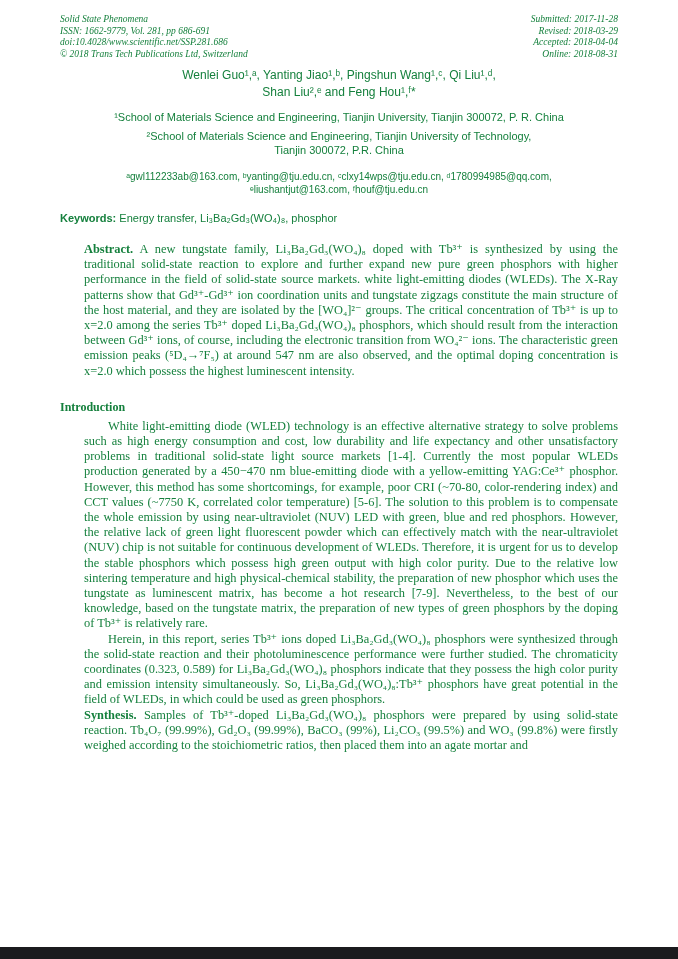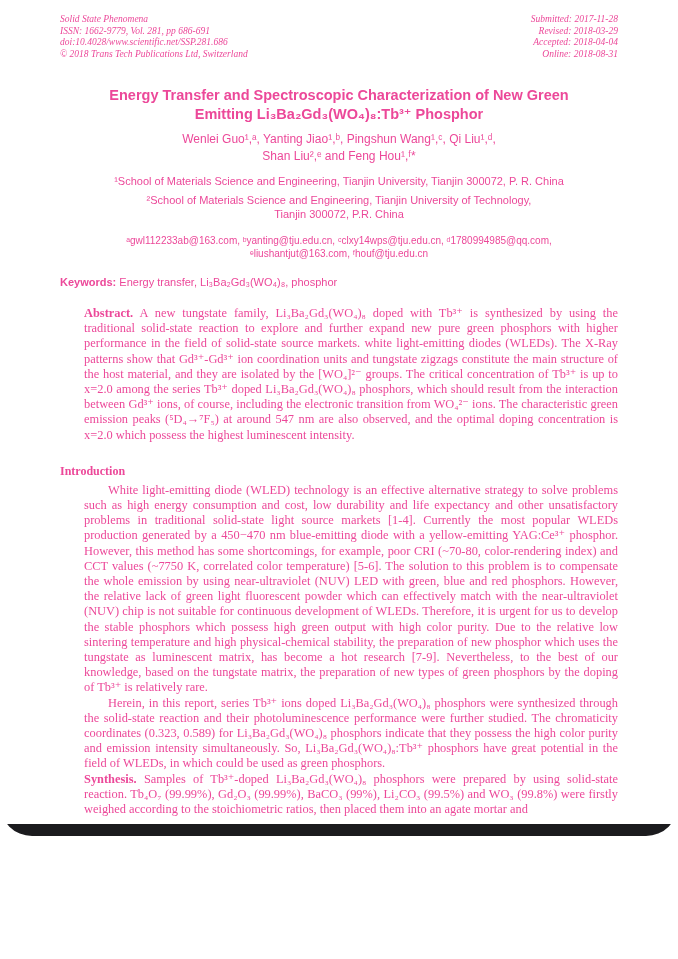--- a/index.html
+++ b/index.html
@@ -1,26 +1,25 @@
 <!DOCTYPE html>
 <html><head>
 <meta charset="utf-8">
 <style>
   html, body { margin: 0; padding: 0; background: #ffffff; }
   .page {
     position: relative;
     width: 678px;
-    height: 836px;
+    height: 959px;
     background: #ffffff;
-    color: #ec4899;
+    color: #15803d;
     font-family: "Liberation Serif", "DejaVu Serif", serif;
     overflow: hidden;
     box-sizing: border-box;
     padding: 14px 60px 0 60px;
-    border-radius: 32px;
   }
   
   .hdr-row {
     display: flex;
     justify-content: space-between;
     font-style: italic;
     font-size: 9.5px;
     line-height: 11.5px;
   }
   .hdr-left div, .hdr-right div { white-space: nowrap; }
@@ -105,22 +104,20 @@
       <div>© 2018 Trans Tech Publications Ltd, Switzerland</div>
     </div>
     <div class="hdr-right">
       <div>Submitted: 2017-11-28</div>
       <div>Revised: 2018-03-29</div>
       <div>Accepted: 2018-04-04</div>
       <div>Online: 2018-08-31</div>
     </div>
   </div>
 
-  <div class="paper-title">Energy Transfer and Spectroscopic Characterization of New Green
-Emitting Li₃Ba₂Gd₃(WO₄)₈:Tb³⁺ Phosphor</div>
 
   <div class="authors">Wenlei Guo¹,ᵃ, Yanting Jiao¹,ᵇ, Pingshun Wang¹,ᶜ, Qi Liu¹,ᵈ,
 Shan Liu²,ᵉ and Feng Hou¹,ᶠ*</div>
 
   <div class="affil">¹School of Materials Science and Engineering, Tianjin University, Tianjin 300072, P. R. China</div>
   <div class="affil affil2">²School of Materials Science and Engineering, Tianjin University of Technology,
 Tianjin 300072, P.R. China</div>
 
   <div class="emails">ᵃgwl112233ab@163.com, ᵇyanting@tju.edu.cn, ᶜclxy14wps@tju.edu.cn, ᵈ1780994985@qq.com,
 ᵉliushantjut@163.com, ᶠhouf@tju.edu.cn</div>

